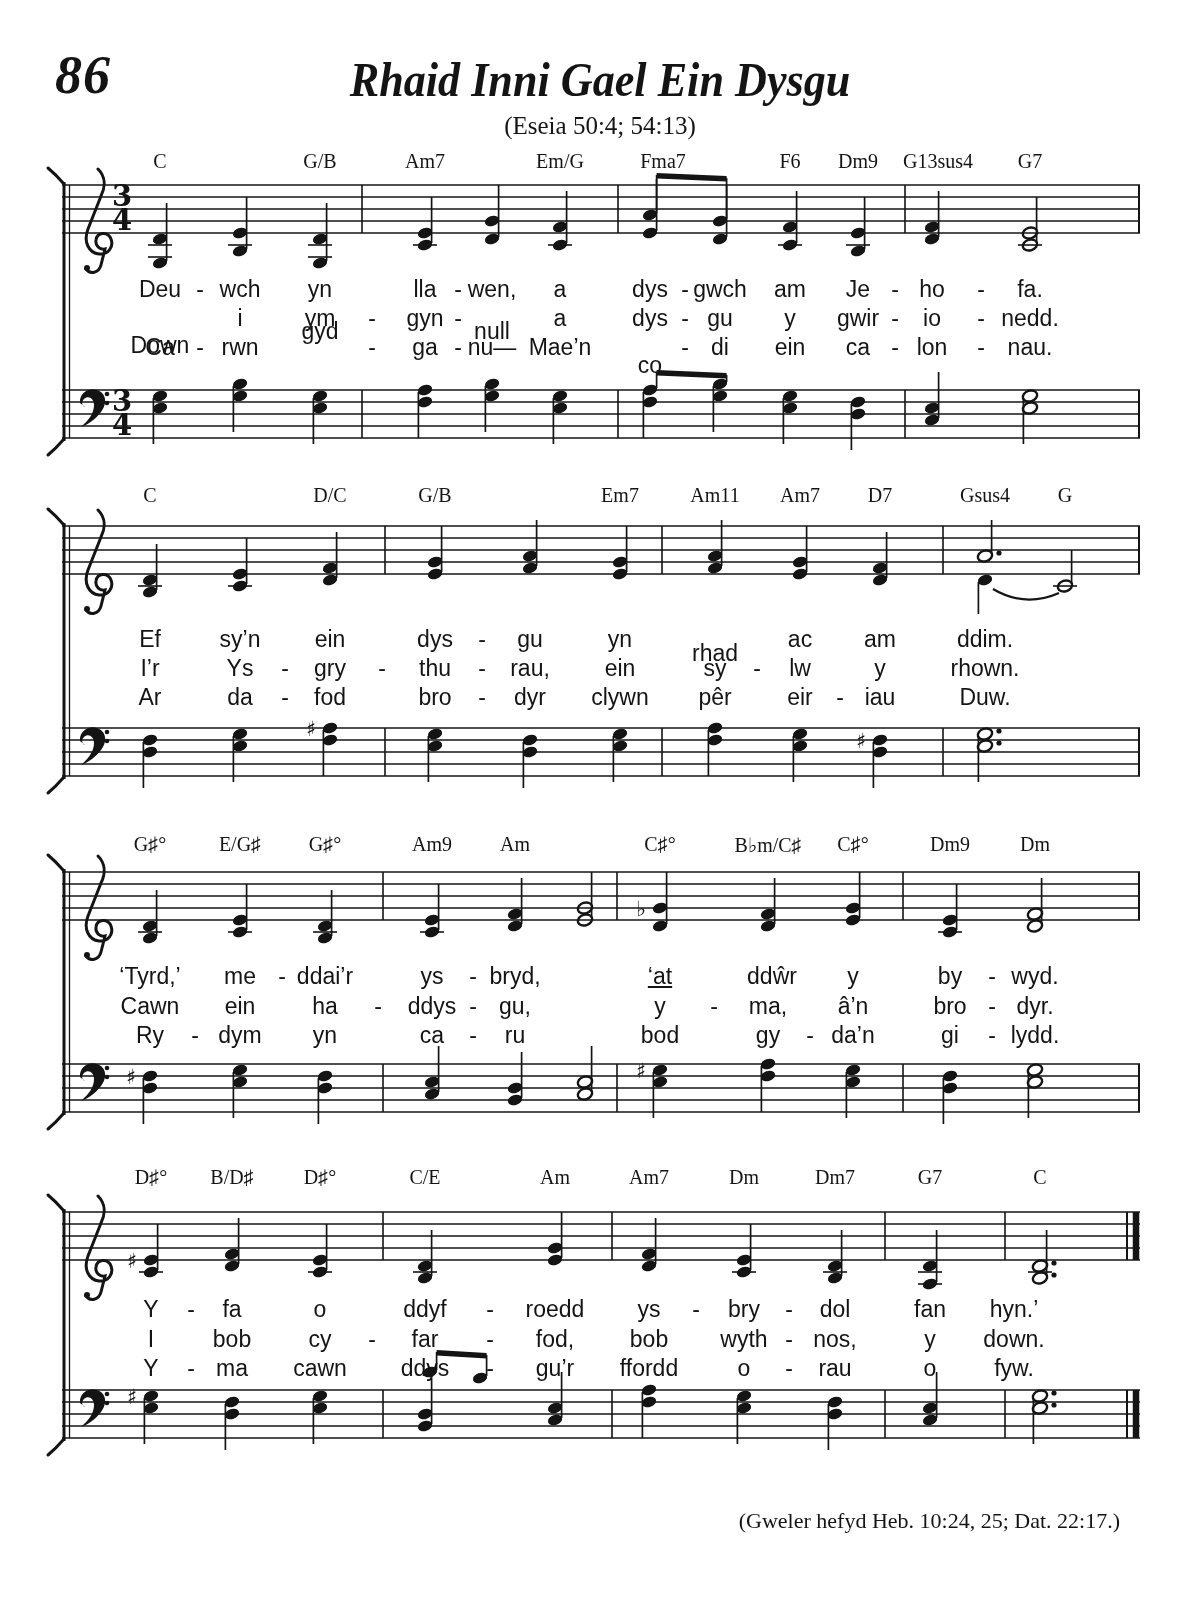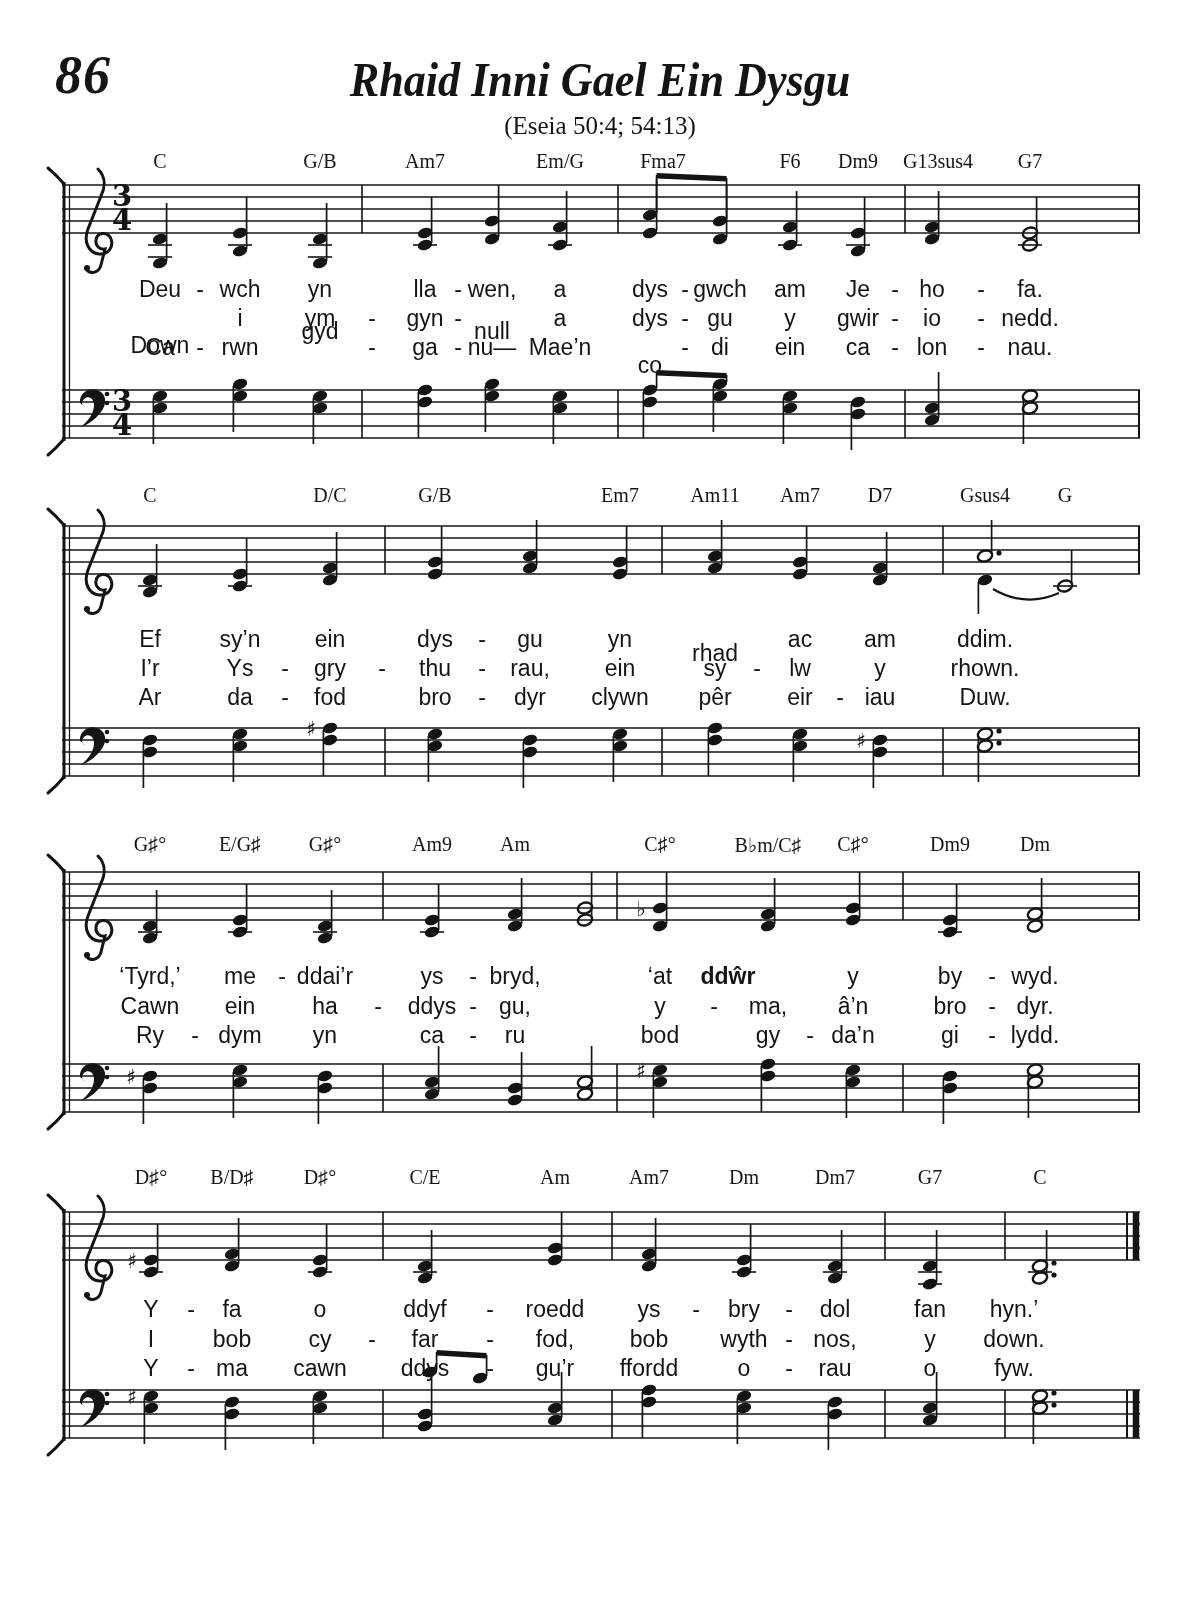--- a/index.html
+++ b/index.html
@@ -796,20 +796,21 @@
       <g transform="rotate(-18 480 1378)">
         <ellipse cx="480" cy="1378" rx="7.3" ry="5.1" fill="#141414"></ellipse>
       </g>
       <polygon points="436.6,1350 486.6,1353 486.6,1358.5 436.6,1355.5" fill="#141414"></polygon>
       <line x1="436.6" y1="1370" x2="436.6" y2="1352" stroke="#141414" stroke-width="1.7"></line>
       <line x1="486.6" y1="1376" x2="486.6" y2="1355" stroke="#141414" stroke-width="1.7"></line>
     </svg>
   <div class="page-number">86</div>
   <div class="song-title">Rhaid Inni Gael Ein Dysgu</div>
   <div class="song-subtitle">(Eseia 50:4; 54:13)</div>
+  <div class="footnote">(Gweler hefyd Heb. 10:24, 25; Dat. 22:17.)</div>
 <div class="chord" style="left: 160px; top: 150px;">C</div>
     <div class="chord" style="left: 320px; top: 150px;">G/B</div>
     <div class="chord" style="left: 425px; top: 150px;">Am7</div>
     <div class="chord" style="left: 560px; top: 150px;">Em/G</div>
     <div class="chord" style="left: 663px; top: 150px;">Fma7</div>
     <div class="chord" style="left: 790px; top: 150px;">F6</div>
     <div class="chord" style="left: 858px; top: 150px;">Dm9</div>
     <div class="chord" style="left: 938px; top: 150px;">G13sus4</div>
     <div class="chord" style="left: 1030px; top: 150px;">G7</div>
     <div class="syl" style="left: 160px; top: 276px;">Deu</div>
@@ -921,22 +922,22 @@
     <div class="chord" style="left: 853px; top: 833px;">C♯°</div>
     <div class="chord" style="left: 950px; top: 833px;">Dm9</div>
     <div class="chord" style="left: 1035px; top: 833px;">Dm</div>
     <div class="syl" style="left: 150px; top: 963px;">‘Tyrd,’</div>
     <div class="syl" style="left: 240px; top: 963px;">me</div>
     <div class="hyp" style="left: 282px; top: 963px;">-</div>
     <div class="syl" style="left: 325px; top: 963px;">ddai’r</div>
     <div class="syl" style="left: 432px; top: 963px;">ys</div>
     <div class="hyp" style="left: 473px; top: 963px;">-</div>
     <div class="syl" style="left: 515px; top: 963px;">bryd,</div>
-    <div class="syl" style="left: 660px; top: 963px;">‘at</div>
-    <div class="syl" style="left: 728px; top: 963px; font-weight: bold;">ddŵr</div>
+    <div class="syl" style="left: 660px; top: 963px; text-decoration: underline;">‘at</div>
+    <div class="syl" style="left: 772px; top: 963px;">ddŵr</div>
     <div class="syl" style="left: 853px; top: 963px;">y</div>
     <div class="syl" style="left: 950px; top: 963px;">by</div>
     <div class="hyp" style="left: 992px; top: 963px;">-</div>
     <div class="syl" style="left: 1035px; top: 963px;">wyd.</div>
     <div class="syl" style="left: 150px; top: 993px;">Cawn</div>
     <div class="syl" style="left: 240px; top: 993px;">ein</div>
     <div class="syl" style="left: 325px; top: 993px;">ha</div>
     <div class="hyp" style="left: 378px; top: 993px;">-</div>
     <div class="syl" style="left: 432px; top: 993px;">ddys</div>
     <div class="hyp" style="left: 473px; top: 993px;">-</div>

